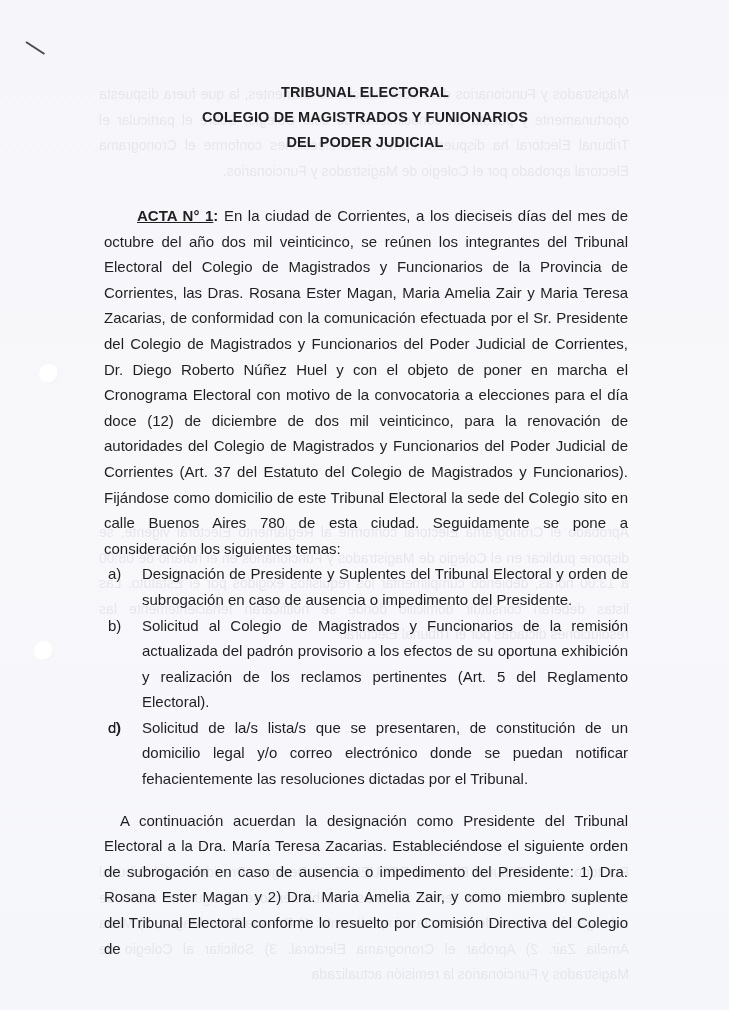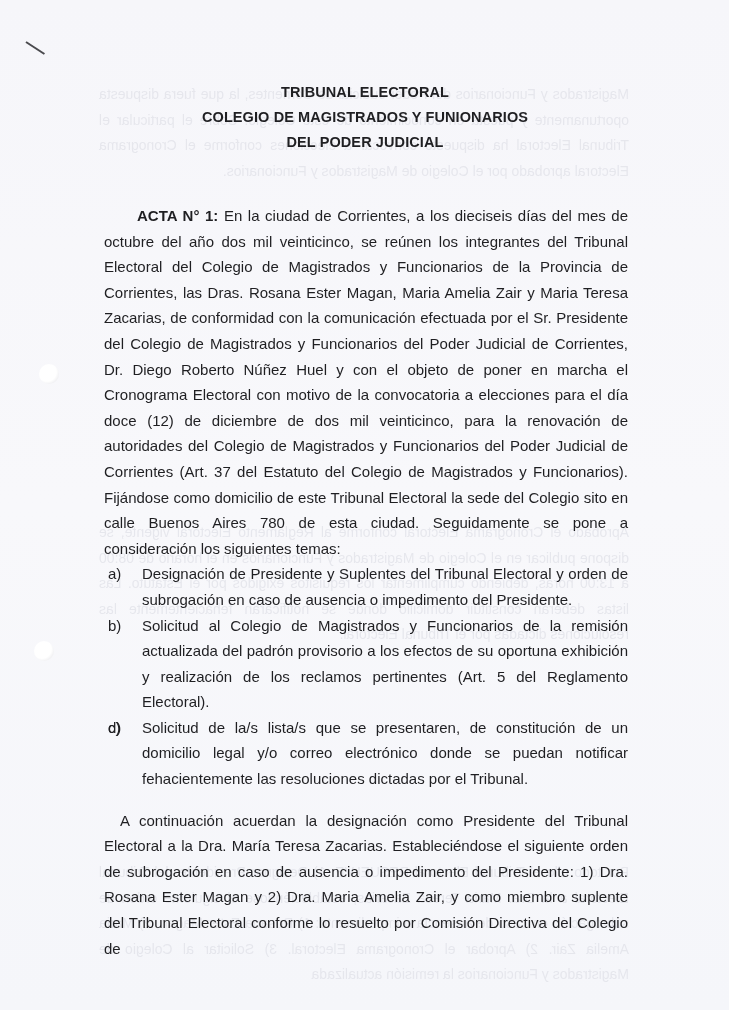--- a/index.html
+++ b/index.html
@@ -31,21 +31,21 @@
   .title {
     position: absolute; left: 0; width: 729px; top: 80px; text-align: center;
     font-weight: bold; font-size: 14.5px; line-height: 25px; letter-spacing: .1px;
   }
   .title div { padding-left: 1px; }
   .body {
     position: absolute; left: 104px; top: 203px; width: 524px;
     font-size: 15px; line-height: 25.6px; text-align: justify;
   }
   .body p { margin: 0; text-align: justify; text-align-last: left; }
-  .acta { font-weight: bold; }
+  .acta { font-weight: bold; text-decoration: underline; }
   .acta-colon { font-weight: bold; }
   .indent { text-indent: 33px; }
   ol.items { list-style: none; margin: 0; padding: 0; }
   ol.items li { position: relative; padding-left: 34px; margin-left: 4px; text-align: justify; }
   ol.items li .mk { position: absolute; left: 0; top: 0; }
   .gap { height: 16px; }
   .indent2 { text-indent: 16px; }
 </style>
 </head>
 <body>

